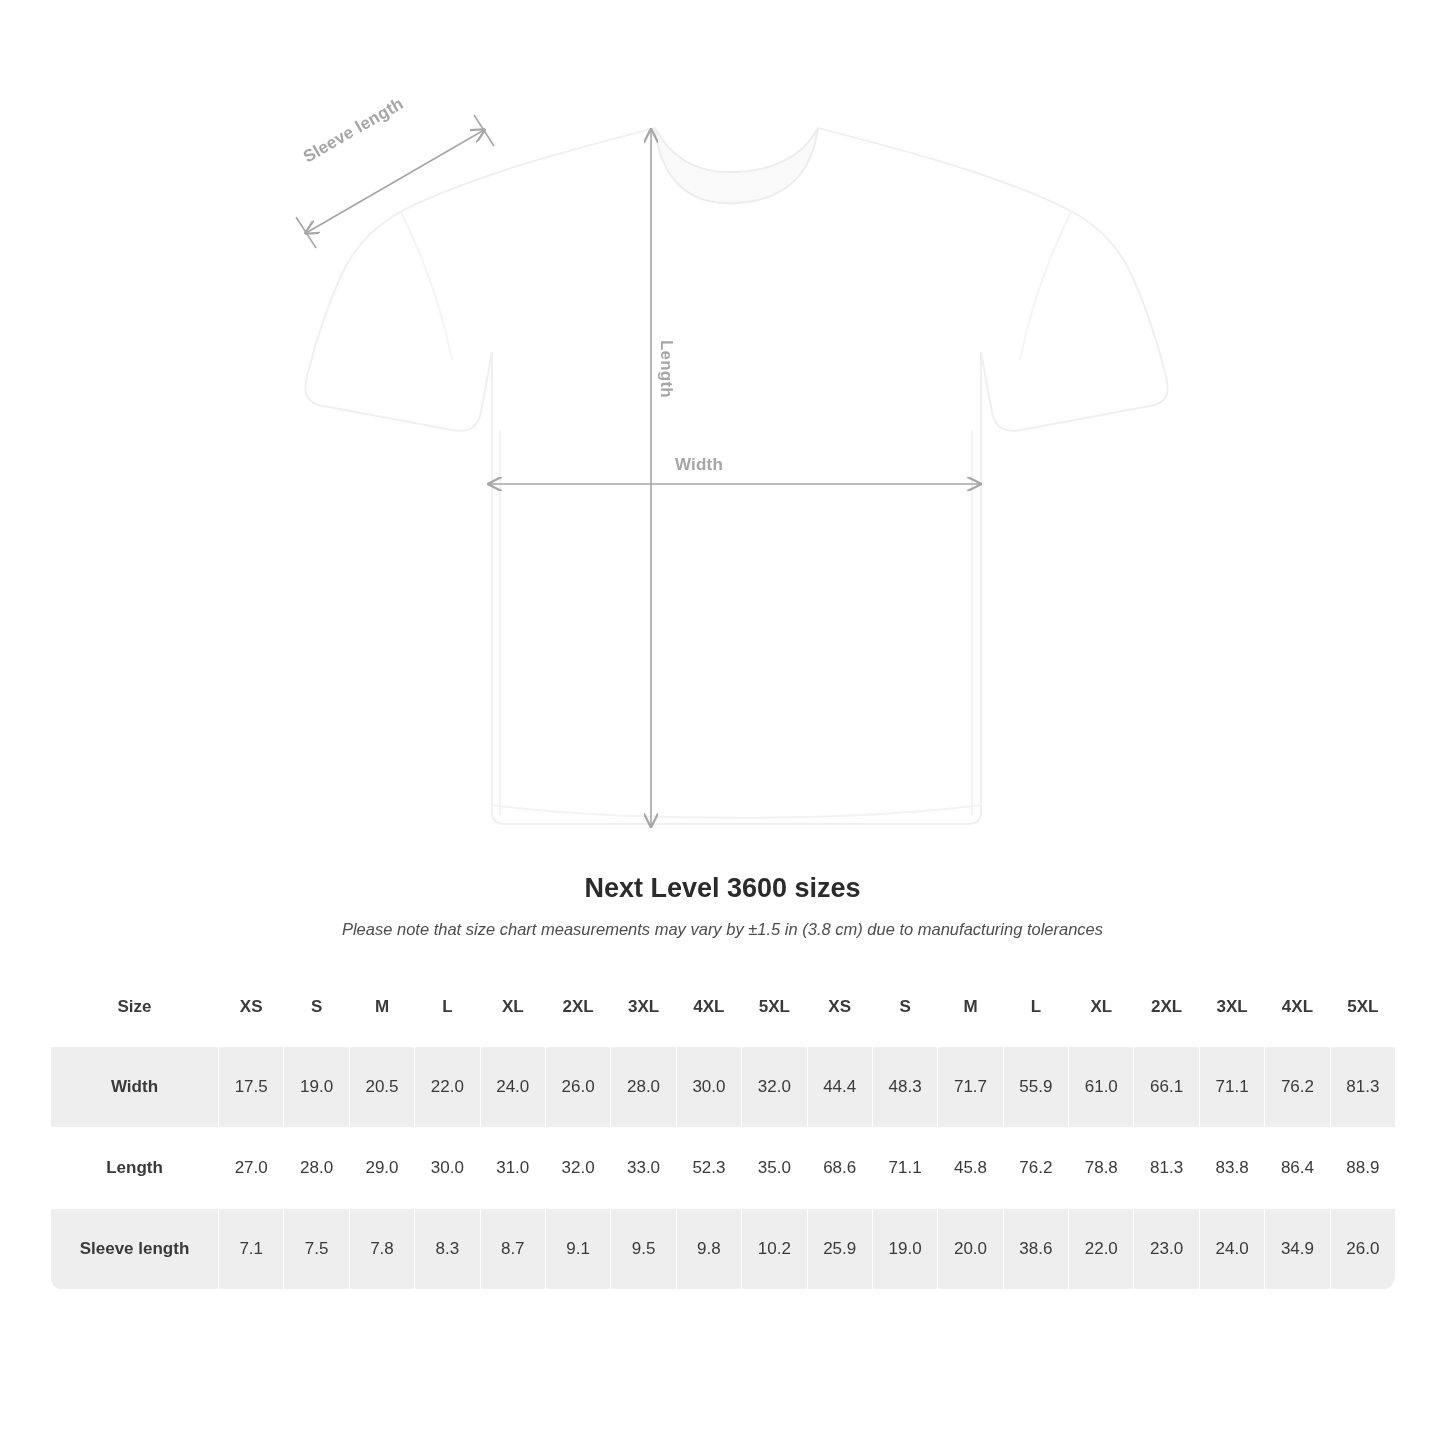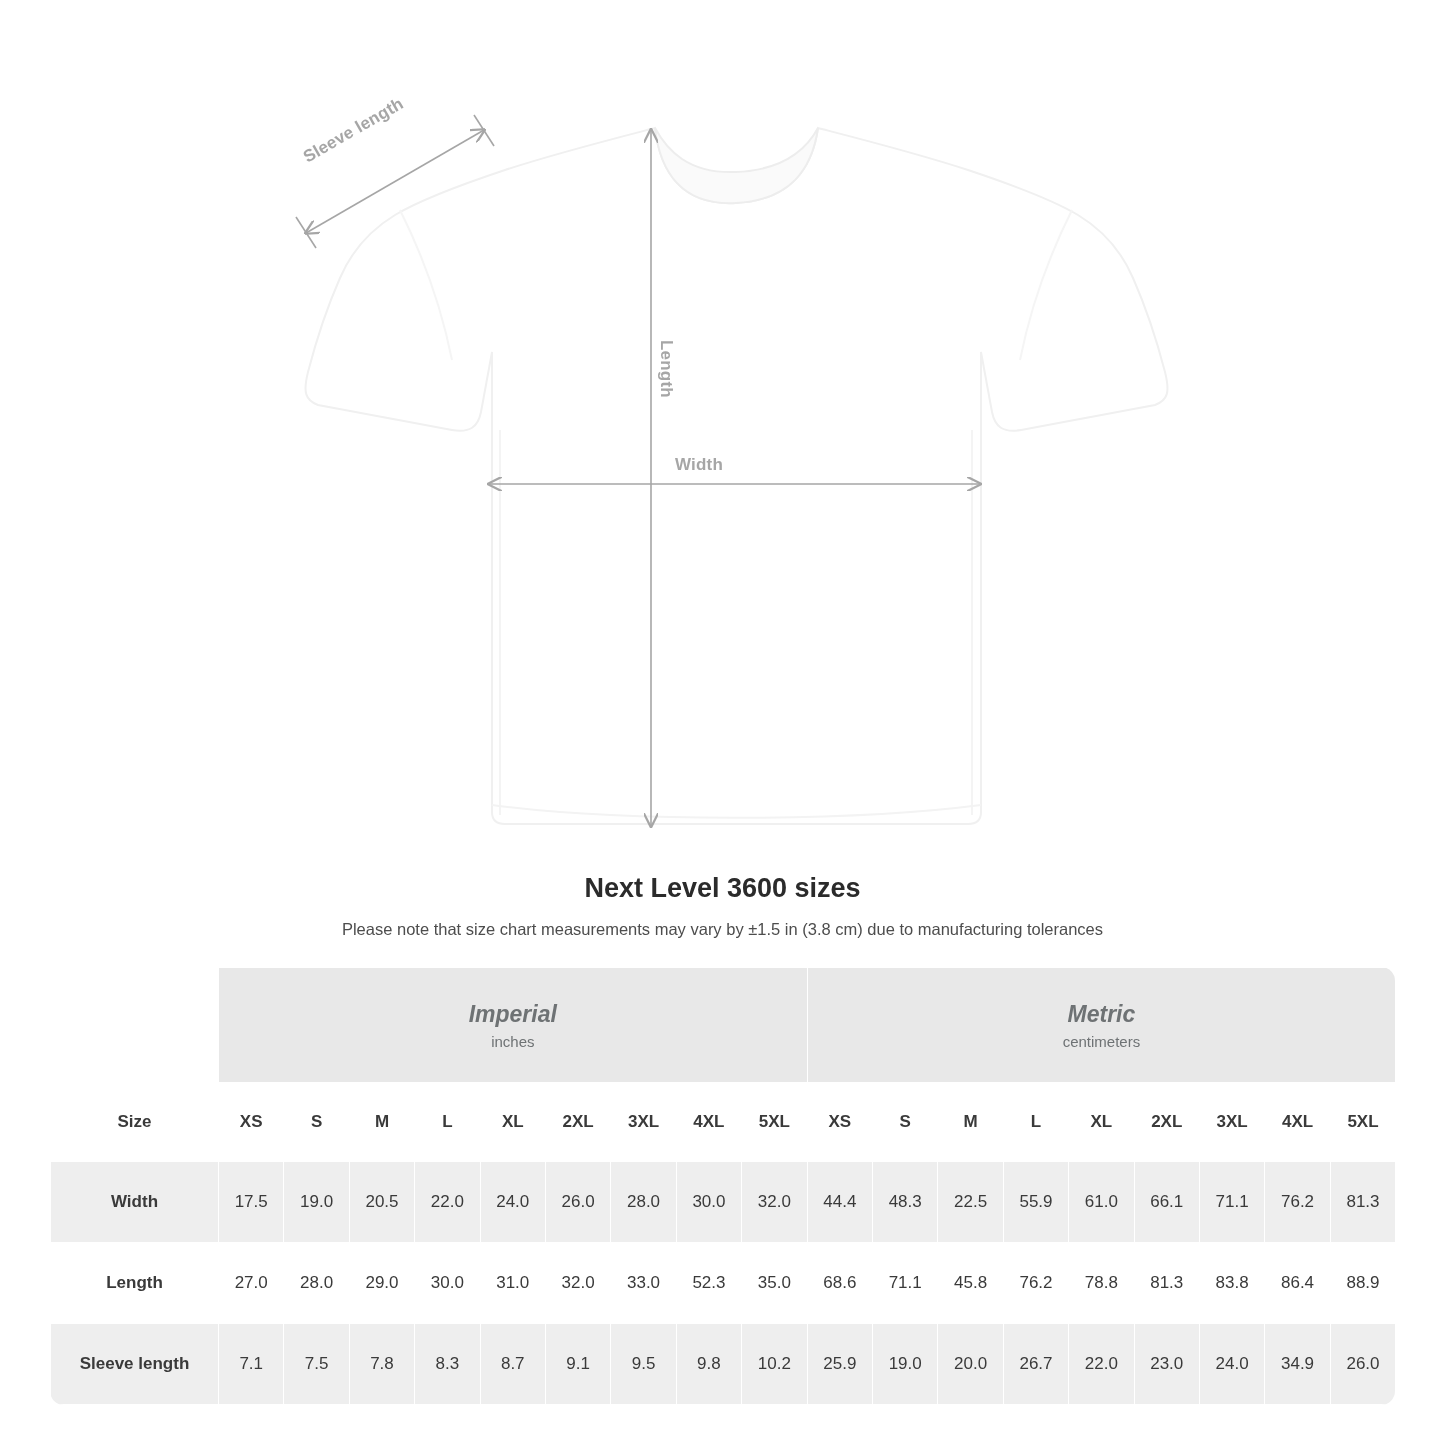--- a/index.html
+++ b/index.html
@@ -63,20 +63,21 @@
     margin-top: 18px;
   }
   .chart-title {
     font-size: 27px;
     font-weight: bold;
     color: #2b2b2b;
     margin: 16px;
   }
   .chart-note {
     font-size: 16.5px;
+    font-style: italic;
     color: #4d4d4d;
     margin: 14px 0 0 0;
   }
 
   
   .table-wrap {
     margin: 28px 50px 0 50px;
     border-radius: 14px;
     overflow: hidden;
   }
@@ -208,31 +209,20 @@
   </div>
 
   <div class="table-wrap">
     <table class="size-table">
       <colgroup>
         <col style="width:168px">
         <col span="18" style="width:65.4px">
       </colgroup>
       <thead>
         <tr>
-          <th class="sys-head corner-cell"></th>
-          <th class="sys-head" colspan="9">
-            <div class="sys-name">Imperial</div>
-            <div class="sys-unit">inches</div>
-          </th>
-          <th class="sys-head" colspan="9">
-            <div class="sys-name">Metric</div>
-            <div class="sys-unit">centimeters</div>
-          </th>
-        </tr>
-        <tr>
           <th class="col-head band-white">Size</th>
           <th class="col-head band-white">XS</th>
           <th class="col-head band-white">S</th>
           <th class="col-head band-white">M</th>
           <th class="col-head band-white">L</th>
           <th class="col-head band-white">XL</th>
           <th class="col-head band-white">2XL</th>
           <th class="col-head band-white">3XL</th>
           <th class="col-head band-white">4XL</th>
           <th class="col-head band-white">5XL</th>
@@ -255,21 +245,21 @@
           <td class="cell band-grey">19.0</td>
           <td class="cell band-grey">20.5</td>
           <td class="cell band-grey">22.0</td>
           <td class="cell band-grey">24.0</td>
           <td class="cell band-grey">26.0</td>
           <td class="cell band-grey">28.0</td>
           <td class="cell band-grey">30.0</td>
           <td class="cell band-grey">32.0</td>
           <td class="cell band-grey">44.4</td>
           <td class="cell band-grey">48.3</td>
-          <td class="cell band-grey">22.5</td>
+          <td class="cell band-grey">71.7</td>
           <td class="cell band-grey">55.9</td>
           <td class="cell band-grey">61.0</td>
           <td class="cell band-grey">66.1</td>
           <td class="cell band-grey">71.1</td>
           <td class="cell band-grey">76.2</td>
           <td class="cell band-grey">81.3</td>
         </tr>
 
         <tr>
           <td class="cell row-label band-white">Length</td>
@@ -300,21 +290,21 @@
           <td class="cell band-grey">7.8</td>
           <td class="cell band-grey">8.3</td>
           <td class="cell band-grey">8.7</td>
           <td class="cell band-grey">9.1</td>
           <td class="cell band-grey">9.5</td>
           <td class="cell band-grey">9.8</td>
           <td class="cell band-grey">10.2</td>
           <td class="cell band-grey">25.9</td>
           <td class="cell band-grey">19.0</td>
           <td class="cell band-grey">20.0</td>
-          <td class="cell band-grey">26.7</td>
+          <td class="cell band-grey">38.6</td>
           <td class="cell band-grey">22.0</td>
           <td class="cell band-grey">23.0</td>
           <td class="cell band-grey">24.0</td>
           <td class="cell band-grey">34.9</td>
           <td class="cell band-grey">26.0</td>
         </tr>
       </tbody>
     </table>
   </div>
 

